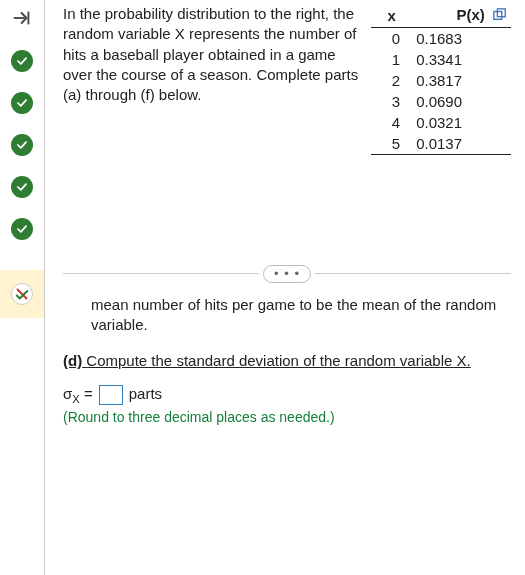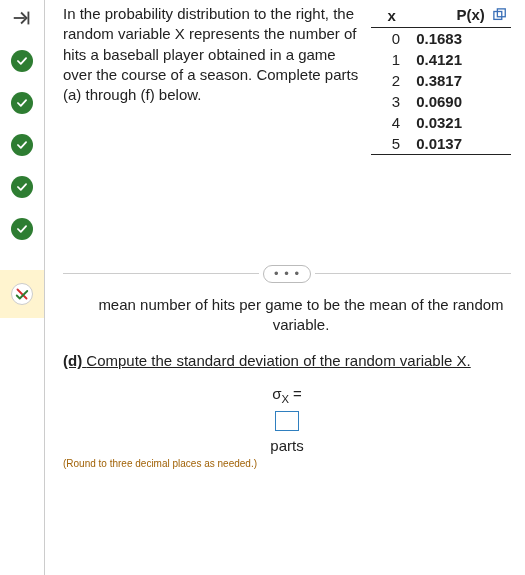--- a/index.html
+++ b/index.html
@@ -80,21 +80,21 @@
     font-weight: bold;
     text-align: center;
     border-bottom: 1.5px solid #222;
     padding: 2px 4px;
   }
   td {
     text-align: center;
     padding: 2px 4px;
   }
   td.xcol { text-align: right; padding-right: 12px; }
-  td.pcol { text-align: left; padding-left: 4px; font-weight: bold; }
+  td.pcol { text-align: left; padding-left: 4px; }
   th.xcol { text-align: center; }
   th.pcol { text-align: right; }
   tr.lastval td { border-bottom: 1.5px solid #222; }
   .popup-icon {
     width: 16px; height: 16px;
     margin-left: 4px;
     vertical-align: middle;
   }
   .ellipsis-bar {
     display: flex;
@@ -114,47 +114,44 @@
     line-height: 16px;
     background: #fff;
     color: #666;
     margin: 0 4px;
     cursor: pointer;
     letter-spacing: 1px;
   }
   .sub-text {
     margin: 10px 0 16px 28px;
     line-height: 1.35;
-    text-align: center;
   }
   .partd {
     margin: 0 0 14px 0;
     line-height: 1.35;
     text-decoration: underline;
   }
   .answer-line {
     margin: 0 0 4px 0;
     display: flex;
-    align-items: center;
     gap: 6px;
-    flex-direction: column;
   }
   .sigma-label { white-space: nowrap; }
   sub { font-size: 0.75em; }
   .answer-input {
     width: 24px;
     height: 20px;
     border: 1px solid #2f7fbf;
     font-size: 13px;
     text-align: center;
     padding: 0;
   }
   .hint {
-    color: #a16207;
-    font-size: 10px;
+    color: #15803d;
+    font-size: 14px;
   }
 </style>
 </head>
 <body>
 
 <div class="wrap">
   <div class="sidebar">
     <div class="skip-icon">
       <svg viewBox="0 0 24 24" width="22" height="22">
         <path d="M3 12 H15" stroke="#444" stroke-width="2" fill="none"></path>
@@ -220,21 +217,21 @@
               </th>
             </tr>
           </thead>
           <tbody>
             <tr>
                 <td class="xcol">0</td>
                 <td class="pcol">0.1683</td>
               </tr>
             <tr>
                 <td class="xcol">1</td>
-                <td class="pcol">0.4121</td>
+                <td class="pcol">0.3341</td>
               </tr>
             <tr>
                 <td class="xcol">2</td>
                 <td class="pcol">0.3817</td>
               </tr>
             <tr>
                 <td class="xcol">3</td>
                 <td class="pcol">0.0690</td>
               </tr>
             <tr>

